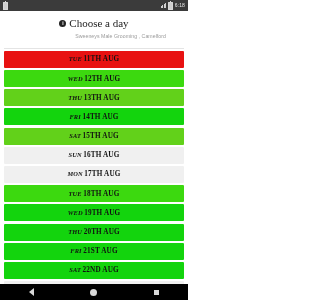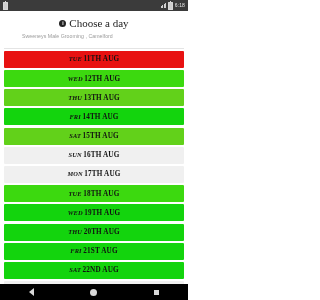--- a/index.html
+++ b/index.html
@@ -22,21 +22,21 @@
   .sb-batt{width:3px;height:6px;border:0.5px solid #d8d8d8;border-radius:.5px;position:relative;background:#cfcfcf;}
   .sb-batt:after{content:"";position:absolute;top:-1.3px;left:.8px;width:1.4px;height:.8px;background:#d8d8d8;}
   .sb-sig{width:5px;height:5px;position:relative;}
   .sb-sig span{position:absolute;bottom:0;width:1px;background:#d0d0d0;}
   .sb-sig span:nth-child(1){left:0;height:2px;}
   .sb-sig span:nth-child(2){left:1.5px;height:3px;}
   .sb-sig span:nth-child(3){left:3px;height:4px;}
   .sb-sig span:nth-child(4){left:4.5px;height:5px;}
 
   
-  .header{flex:0 0 auto;padding:6px 22px 5px;box-sizing:border-box;text-align:left;background:#fff;}
+  .header{flex:0 0 auto;padding:6px 22px 5px;box-sizing:border-box;text-align:right;background:#fff;}
   .title-row{display:flex;align-items:center;justify-content:center;gap:3px;}
   .info-icon{
     width:7px;height:7px;border-radius:50%;background:#222;
     display:inline-flex;align-items:center;justify-content:center;
     color:#fff;font-size:5px;font-weight:bold;font-family:"Liberation Sans",sans-serif;
     line-height:1;flex:0 0 auto;
   }
   .title{font-size:11px;color:#222;font-family:"Liberation Serif",serif;line-height:1.15;}
   .subtitle{
     margin-top:3px;font-size:5.2px;color:#9a9a9a;

